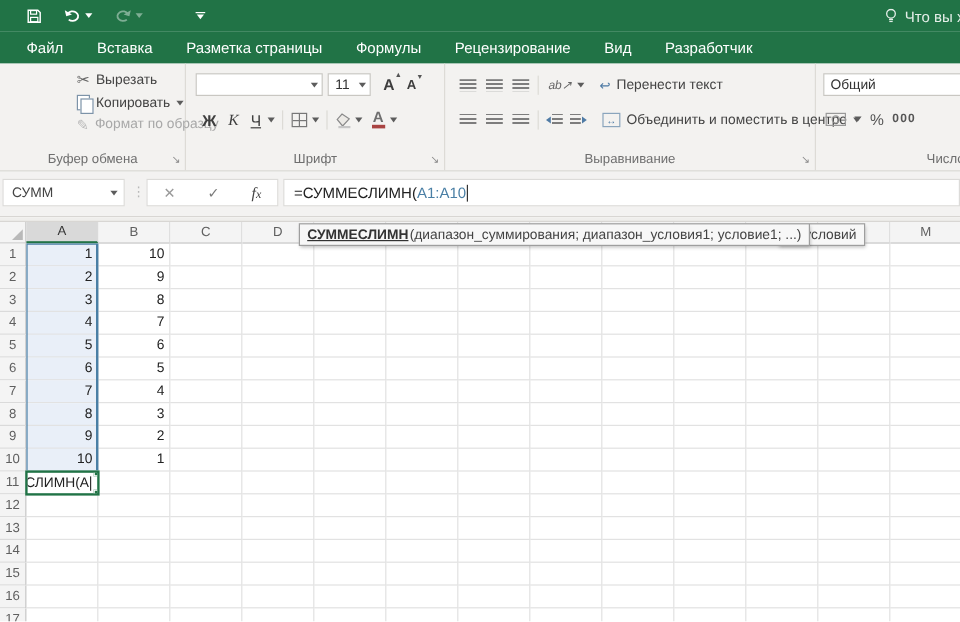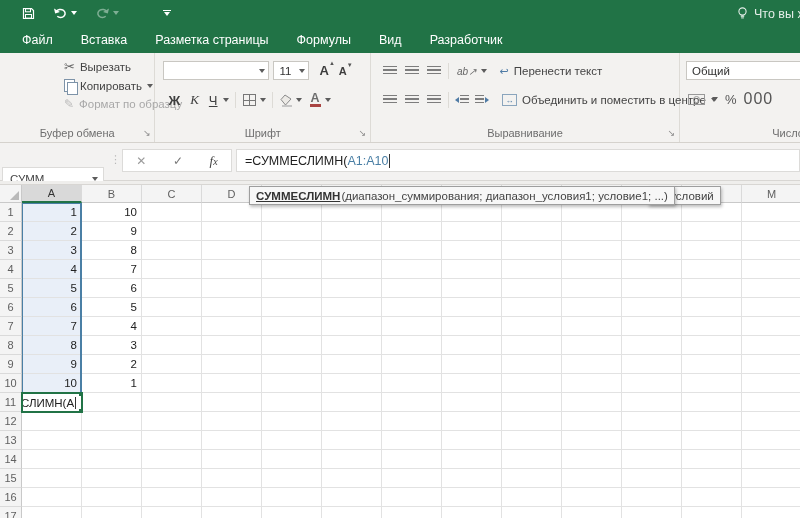--- a/index.html
+++ b/index.html
@@ -83,27 +83,27 @@
   .tri-r{width:0;height:0;border-top:3px solid transparent;border-bottom:3px solid transparent;border-left:4px solid #4f7ba5;margin-left:1px;}
   .lnic.s{width:9px;margin:0;}
 
   
   .g-num{flex:1;min-width:120px;border-right:none;}
   .numcombo{position:absolute;left:6px;top:8px;width:130px;}
   .nrow2{position:absolute;left:8px;top:37px;display:flex;align-items:center;gap:7px;height:18px;font-size:12px;color:#555;}
   .ic-money{position:relative;width:15px;height:9px;border:1px solid #999;}
   .ic-money::after{content:'';position:absolute;left:4px;top:1px;width:5px;height:5px;border:1px solid #999;border-radius:50%;}
   .pct{font-size:13px;}
-  .zeros{font-size:16px;letter-spacing:1px;}
+  .zeros{font-size:10px;letter-spacing:1px;font-weight:bold;}
   .g-num .glabel{left:auto;right:-18px;width:60px;}
 
   
   .fbar{position:absolute;left:0;top:143px;width:800px;height:38px;background:#f3f2f1;
         border-bottom:1px solid #d8d6d3;box-sizing:border-box;}
-  .namebox{position:absolute;left:2px;top:24px;width:102px;height:23px;background:#fff;border:1px solid #dcdbd9;
+  .namebox{position:absolute;left:2px;top:6px;width:102px;height:23px;background:#fff;border:1px solid #dcdbd9;
            display:flex;align-items:center;box-sizing:border-box;}
   .namebox .val{flex:1;padding-left:7px;font-size:11.5px;color:#444;}
   .namebox .dd{width:16px;display:flex;justify-content:center;}
   .fdots{position:absolute;left:110px;top:10px;color:#b8b8b8;font-size:11px;letter-spacing:0;}
   .fbtns{position:absolute;left:122px;top:6px;width:110px;height:23px;background:#fff;border:1px solid #dcdbd9;
          display:flex;align-items:center;justify-content:space-around;box-sizing:border-box;}
   .fx{font-style:italic;font-family:"Liberation Serif",serif;font-size:13px;color:#444;}
   .fcancel{color:#9a9a9a;font-size:12px;}
   .fenter{color:#7a7a7a;font-size:12px;}
   .finput{position:absolute;left:236px;top:6px;right:0;height:23px;background:#fff;border:1px solid #dcdbd9;
@@ -169,20 +169,21 @@
       <span class="bar"></span>
       <span class="caret-w"></span>
     </span>
   </div>
 
   <div class="tabrow">
       <div class="tab">Файл</div>
       <div class="tab">Вставка</div>
       <div class="tab">Разметка страницы</div>
       <div class="tab">Формулы</div>
+      <div class="tab">Рецензирование</div>
       <div class="tab">Вид</div>
       <div class="tab">Разработчик</div>
     </div>
   <div class="tellme">
     <svg width="11" height="13" viewBox="0 0 11 13">
         <circle cx="5.5" cy="4.5" r="3.6" fill="none" stroke="rgba(255,255,255,.88)" stroke-width="1.1"></circle>
         <rect x="3.8" y="8.6" width="3.4" height="1.2" fill="rgba(255,255,255,.88)"></rect>
         <rect x="4.1" y="10.4" width="2.8" height="1" fill="rgba(255,255,255,.88)"></rect>
       </svg>
     <span>Что вы х</span>

